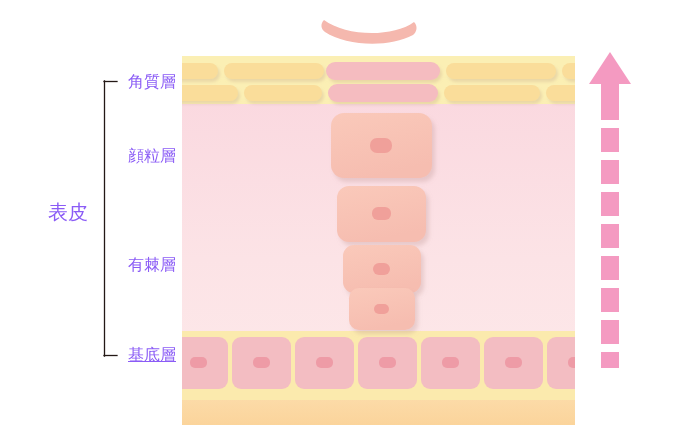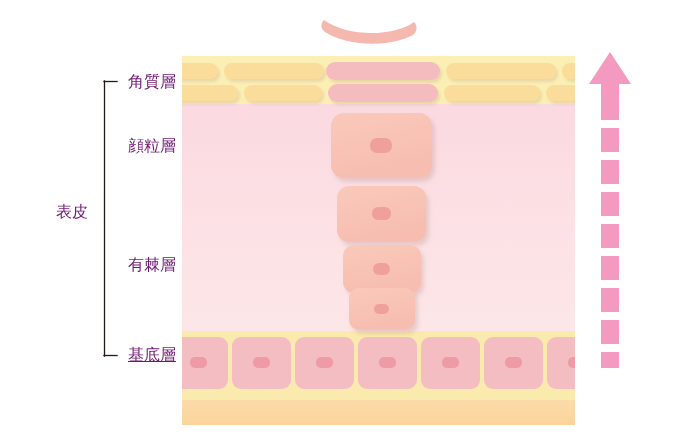--- a/index.html
+++ b/index.html
@@ -7,33 +7,33 @@
     width:700px;height:440px;position:relative;overflow:hidden;
     font-family:"DejaVu Sans","Liberation Sans",sans-serif;
     -webkit-font-smoothing:antialiased;
   }
   #stage{position:absolute;left:0;top:0;width:700px;height:440px;}
   svg.layer{position:absolute;left:0;top:0;width:700px;height:440px;display:block;}
 
   
   .lbl{
     position:absolute;
-    color:#701a75;
+    color:#8b5cf6;
     font-family:"DejaVu Sans","Liberation Sans",sans-serif;
     white-space:nowrap;
     line-height:1;
   }
   .lbl-layer{
     font-size:16px;
     text-align:right;
     right:524px;              
     transform:translateY(-50%);
   }
   .lbl-main{
-    font-size:16px;
+    font-size:20px;
     right:612px;              
     text-align:right;
     transform:translateY(-50%);
   }
 </style>
 </head>
 <body>
 
 <div id="stage">
 
@@ -162,19 +162,19 @@
       <line x1="104.5" y1="81" x2="104.5" y2="356"></line>
       <line x1="104" y1="81.5" x2="117" y2="81.5"></line>
       <line x1="104" y1="355.5" x2="117" y2="355.5"></line>
     </g>
   </svg>
 
   <div class="lbl lbl-main" style="top:212px;">表皮</div>
 
   <div class="lbl lbl-layer" style="top:82px;">角質層</div>
 
-  <div class="lbl lbl-layer" style="top:146px;font-family:Liberation Serif, serif;">顔粒層</div>
+  <div class="lbl lbl-layer" style="top:156px;font-family:Liberation Serif, serif;">顔粒層</div>
 
   <div class="lbl lbl-layer" style="top:265px;margin-left:10px;">有棘層</div>
 
   <div class="lbl lbl-layer" style="top:355px;text-decoration:underline;">基底層</div>
 
 </div>
 
 </body></html>

